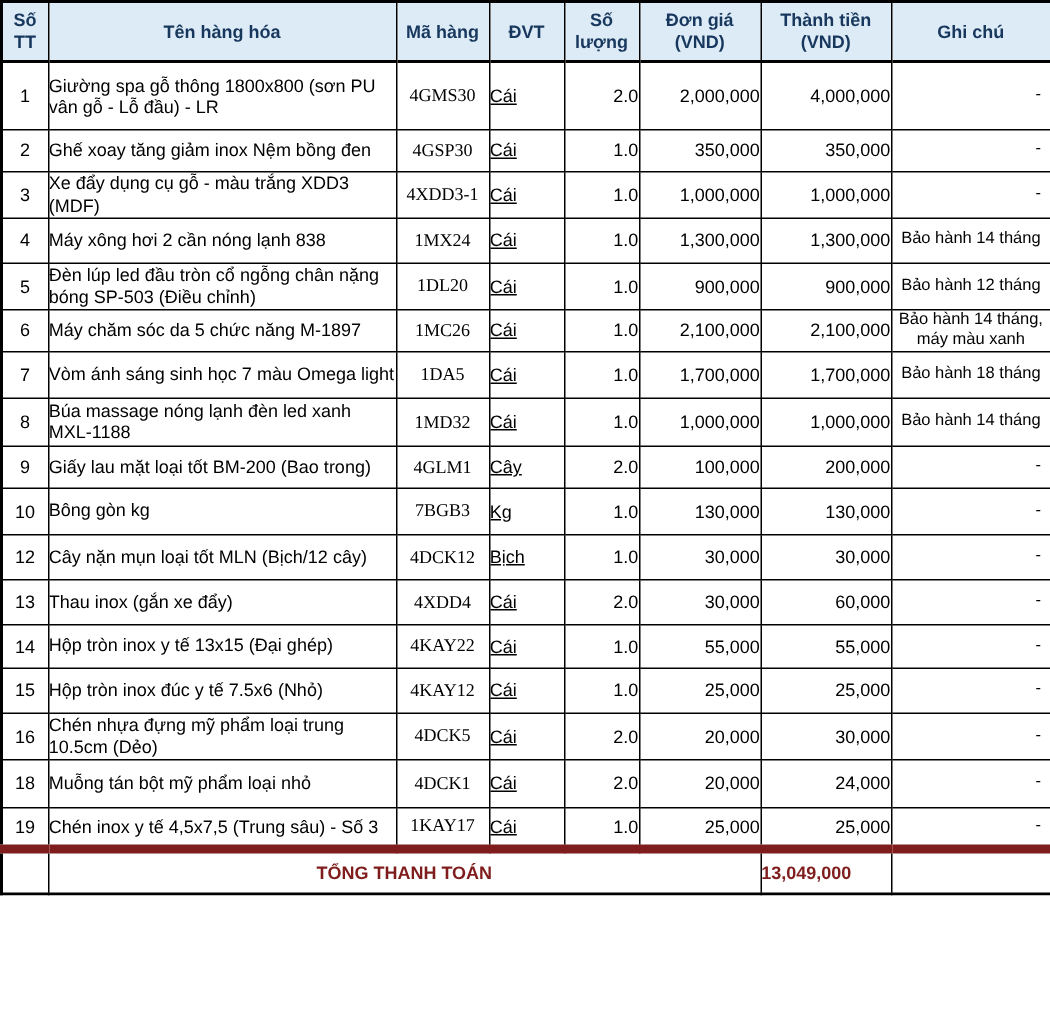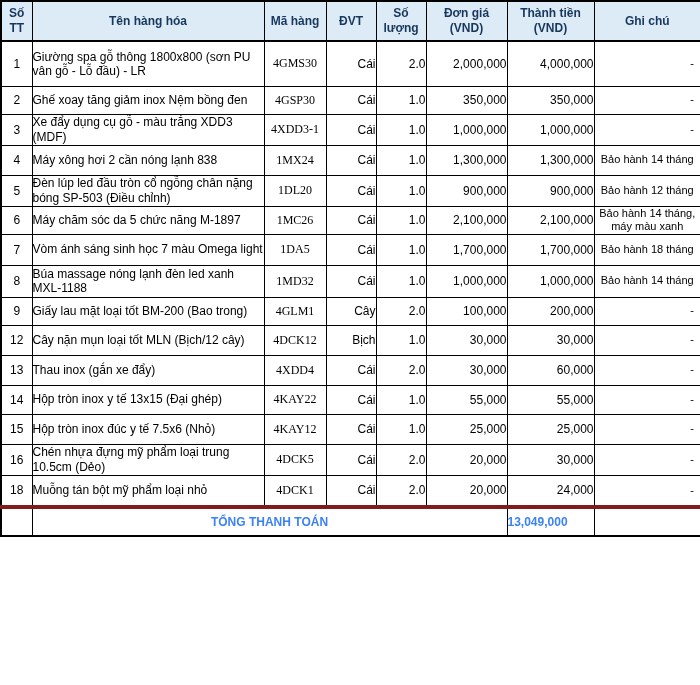--- a/index.html
+++ b/index.html
@@ -34,32 +34,32 @@
     text-align: center;
     line-height: 1.25;
     height: 36px;
     border-bottom: 2px solid #000000;
     padding: 1px 1px;
   }
   
   td.stt   { text-align: center; }
   td.name  { text-align: left; padding: 1px 2px 1px 3px; line-height: 1.18; word-wrap: break-word; }
   td.code  { text-align: center; vertical-align: bottom; font-family: "Liberation Serif", "DejaVu Serif", serif; padding-bottom: 2px; }
-  td.unit  { text-align: right; }
+  td.unit  { text-align: left; text-decoration: underline; }
   td.qty   { text-align: right; padding-right: 3px; }
   td.price { text-align: right; padding-right: 7px; }
   td.total { text-align: right; padding-right: 7px; }
   td.note  { font-size: 11px; line-height: 1.2; }
   td.note.dash { text-align: right; padding-right: 6px; }
   td.note.text { text-align: center; padding: 0 2px; }
   
   table.invoice tfoot td {
-    border-top: 4px solid #7f1d1d;
+    border-top: 6px solid #7f1d1d;
     height: 26px;
-    color: #3b82f6;
+    color: #7f1d1d;
     font-weight: bold;
   }
   td.grand-label { text-align: center; }
   td.grand-total { text-align: left; padding-right: 6px; }
 </style>
 </head>
 <body>
 
 <div class="sheet">
   <table class="invoice">
@@ -169,20 +169,30 @@
         <tr style="height: 28px;">
     <td class="stt">9</td>
     <td class="name">Giấy lau mặt loại tốt BM-200 (Bao trong)</td>
     <td class="code">4GLM1</td>
     <td class="unit">Cây</td>
     <td class="qty">2.0</td>
     <td class="price">100,000</td>
     <td class="total">200,000</td>
     <td class="note dash">-</td>
   </tr>
+        <tr style="height: 31px;">
+    <td class="stt">10</td>
+    <td class="name">Bông gòn kg</td>
+    <td class="code">7BGB3</td>
+    <td class="unit">Kg</td>
+    <td class="qty">1.0</td>
+    <td class="price">130,000</td>
+    <td class="total">130,000</td>
+    <td class="note dash">-</td>
+  </tr>
         <tr style="height: 30px;">
     <td class="stt">12</td>
     <td class="name">Cây nặn mụn loại tốt MLN (Bịch/12 cây)</td>
     <td class="code">4DCK12</td>
     <td class="unit">Bịch</td>
     <td class="qty">1.0</td>
     <td class="price">30,000</td>
     <td class="total">30,000</td>
     <td class="note dash">-</td>
   </tr>
@@ -227,20 +237,30 @@
     <td class="note dash">-</td>
   </tr>
         <tr style="height: 32px;">
     <td class="stt">18</td>
     <td class="name">Muỗng tán bột mỹ phẩm loại nhỏ</td>
     <td class="code">4DCK1</td>
     <td class="unit">Cái</td>
     <td class="qty">2.0</td>
     <td class="price">20,000</td>
     <td class="total">24,000</td>
+    <td class="note dash">-</td>
+  </tr>
+        <tr style="height: 28px;">
+    <td class="stt">19</td>
+    <td class="name">Chén inox y tế 4,5x7,5 (Trung sâu) - Số 3</td>
+    <td class="code">1KAY17</td>
+    <td class="unit">Cái</td>
+    <td class="qty">1.0</td>
+    <td class="price">25,000</td>
+    <td class="total">25,000</td>
     <td class="note dash">-</td>
   </tr>
       </tbody>
     <tfoot>
       <tr>
         <td></td>
         <td class="grand-label" colspan="5">TỔNG THANH TOÁN</td>
         <td class="grand-total">13,049,000</td>
         <td></td>
       </tr>

